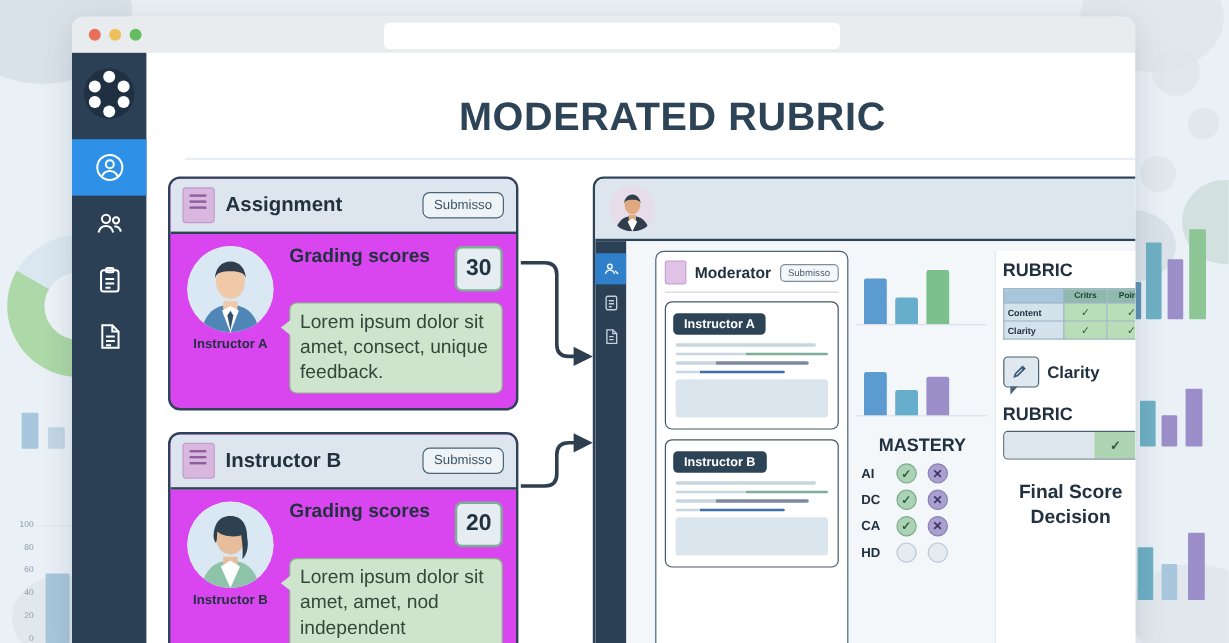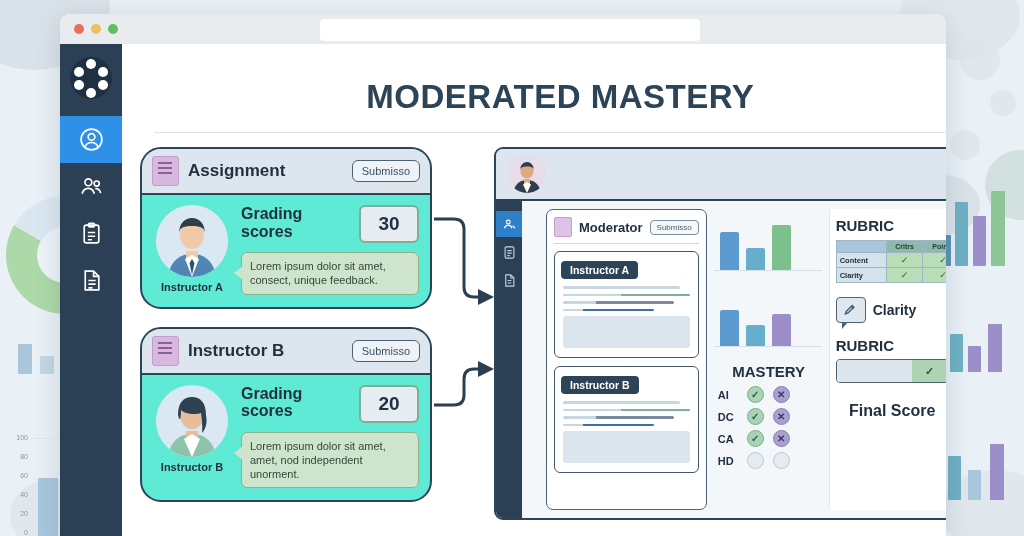--- a/index.html
+++ b/index.html
@@ -73,21 +73,21 @@
     text-align: center; font-size: 33px; font-weight: 800; color: #2d4356;
     letter-spacing: .5px; margin-top: 18px;
   }
   .title-rule { height: 1px; background: #dbe3e9; margin: 16px 14px 0 14px; }
 
   .columns { display: flex; gap: 0; margin-top: 14px; position: relative; }
 
   
   .left-col { width: 292px; flex-shrink: 0; }
   .card {
-    border: 2px solid #2d4356; border-radius: 21px; background: #5eead4;
+    border: 2px solid #2d4356; border-radius: 10px; background: #d946ef;
     overflow: hidden; margin-bottom: 18px;
   }
   .card-head {
     display: flex; align-items: center; gap: 9px; padding: 7px 10px;
     background: #dde6ee; border-bottom: 2px solid #2d4356;
   }
   .doc-icon {
     width: 27px; height: 30px; border-radius: 3px;
     background: #d9b8e0; position: relative; flex-shrink: 0;
     border: 1px solid #c29ccb;
@@ -106,27 +106,27 @@
   .avatar-wrap { width: 78px; flex-shrink: 0; text-align: center; }
   .avatar-circle {
     width: 72px; height: 72px; border-radius: 50%; background: #dce9f2;
     position: relative; overflow: hidden; margin: 0 auto;
   }
   .avatar-name { font-size: 11px; font-weight: 700; color: #22313f; margin-top: 4px; }
 
   .score-row { display: flex; align-items: flex-start; gap: 10px; }
   .score-label { font-size: 16px; font-weight: 700; color: #22313f; line-height: 1.1; flex: 1; }
   .score-box {
-    width: 60px; height: 38px; border: 2px solid #7fae95; border-radius: 6px;
+    width: 40px; height: 38px; border: 2px solid #7fae95; border-radius: 6px;
     background: #e5edf2; display: flex; align-items: center; justify-content: center;
     font-size: 19px; font-weight: 700; color: #22313f; flex-shrink: 0;
   }
   .bubble {
     margin-top: 9px; background: #cfe4cd; border: 1px solid #8bb389; border-radius: 6px;
-    padding: 6px 8px; font-size: 11px; color: #33473a; line-height: 1.3; position: relative;
+    padding: 6px 8px; font-size: 16px; color: #33473a; line-height: 1.3; position: relative;
   }
   .bubble::before {
     content:""; position:absolute; left:-8px; top:13px;
     border-top: 7px solid transparent; border-bottom: 7px solid transparent;
     border-right: 9px solid #cfe4cd;
   }
 
   
   .arrows { width: 62px; flex-shrink: 0; position: relative; }
 
@@ -355,21 +355,21 @@
         <svg viewBox="0 0 24 24" fill="none" stroke="#fff" stroke-width="1.6">
           <path d="M6 3h8l5 5v13H6z"></path>
             <path d="M14 3v5h5"></path>
           <path d="M9 12h7M9 15.5h7M9 19h4"></path>
         </svg>
       </div>
     </div>
 
     <div class="content">
 
-      <div class="page-title">MODERATED MASTERY</div>
+      <div class="page-title">MODERATED RUBRIC</div>
       <div class="title-rule"></div>
 
       <div class="columns">
 
         <div class="left-col">
 
           <div class="card">
             <div class="card-head">
               <div class="doc-icon"></div>
               <div class="card-title">Assignment</div>
@@ -582,20 +582,21 @@
                 </div>
 
                 <div class="rubric-title2">RUBRIC</div>
                 <div class="rubric-bar">
                   <div class="fillz"></div>
                   <div class="okz">✓</div>
                 </div>
 
                 <div class="final-score">
                   <div>Final Score</div>
+                  <div>Decision</div>
                 </div>
               </div>
 
             </div>
           </div>
         </div>
 
       </div>
     </div>
   </div>

